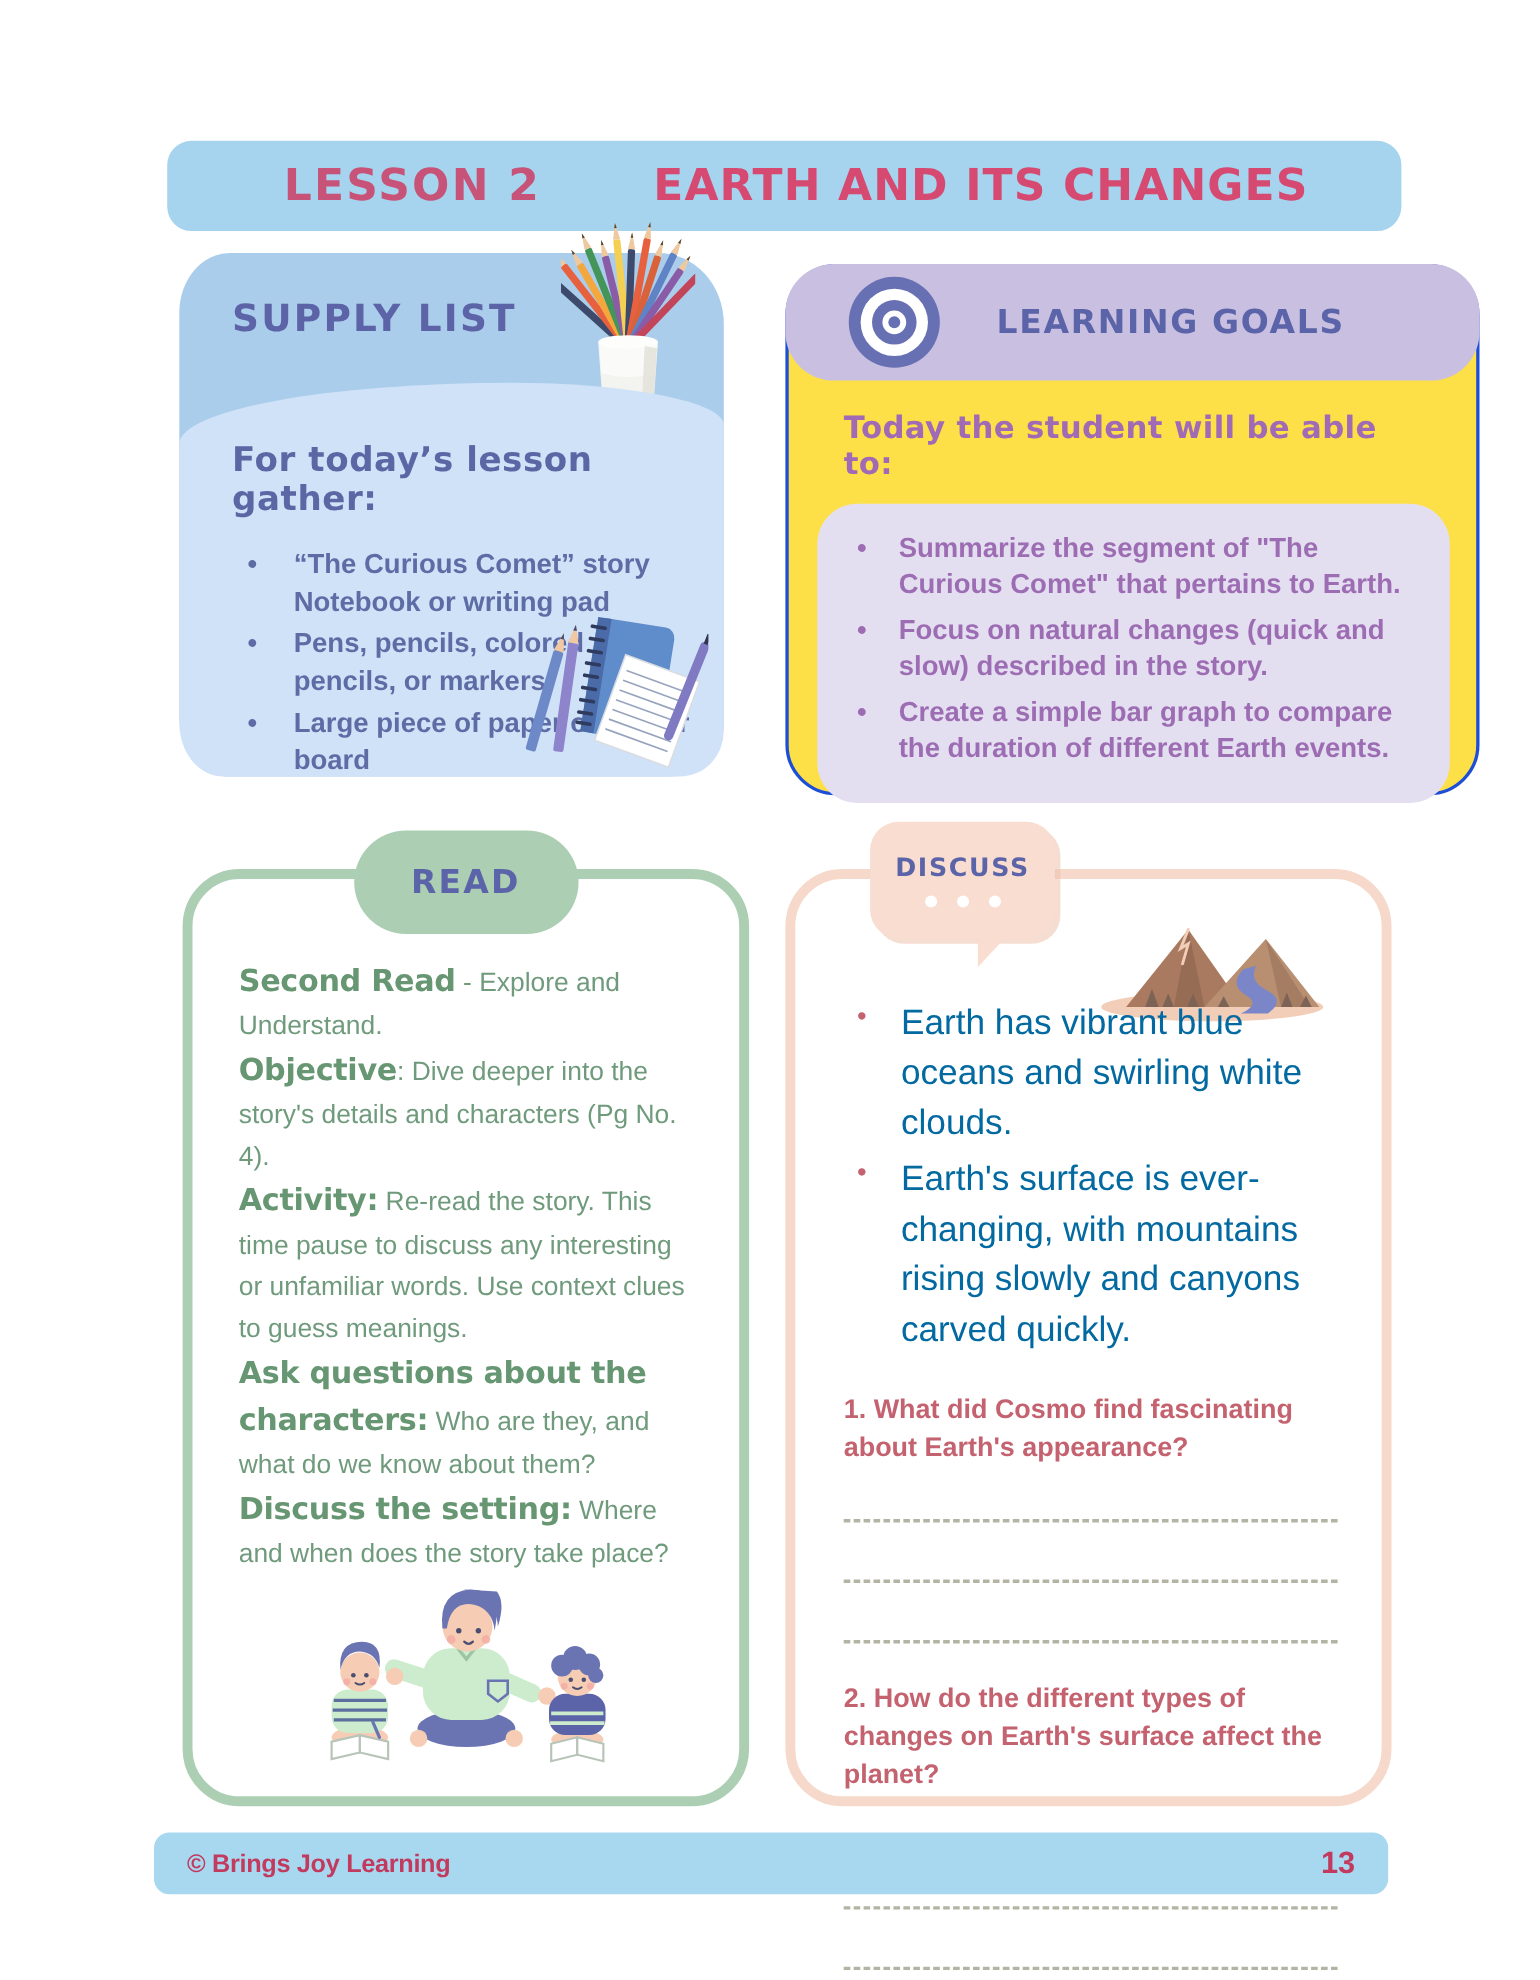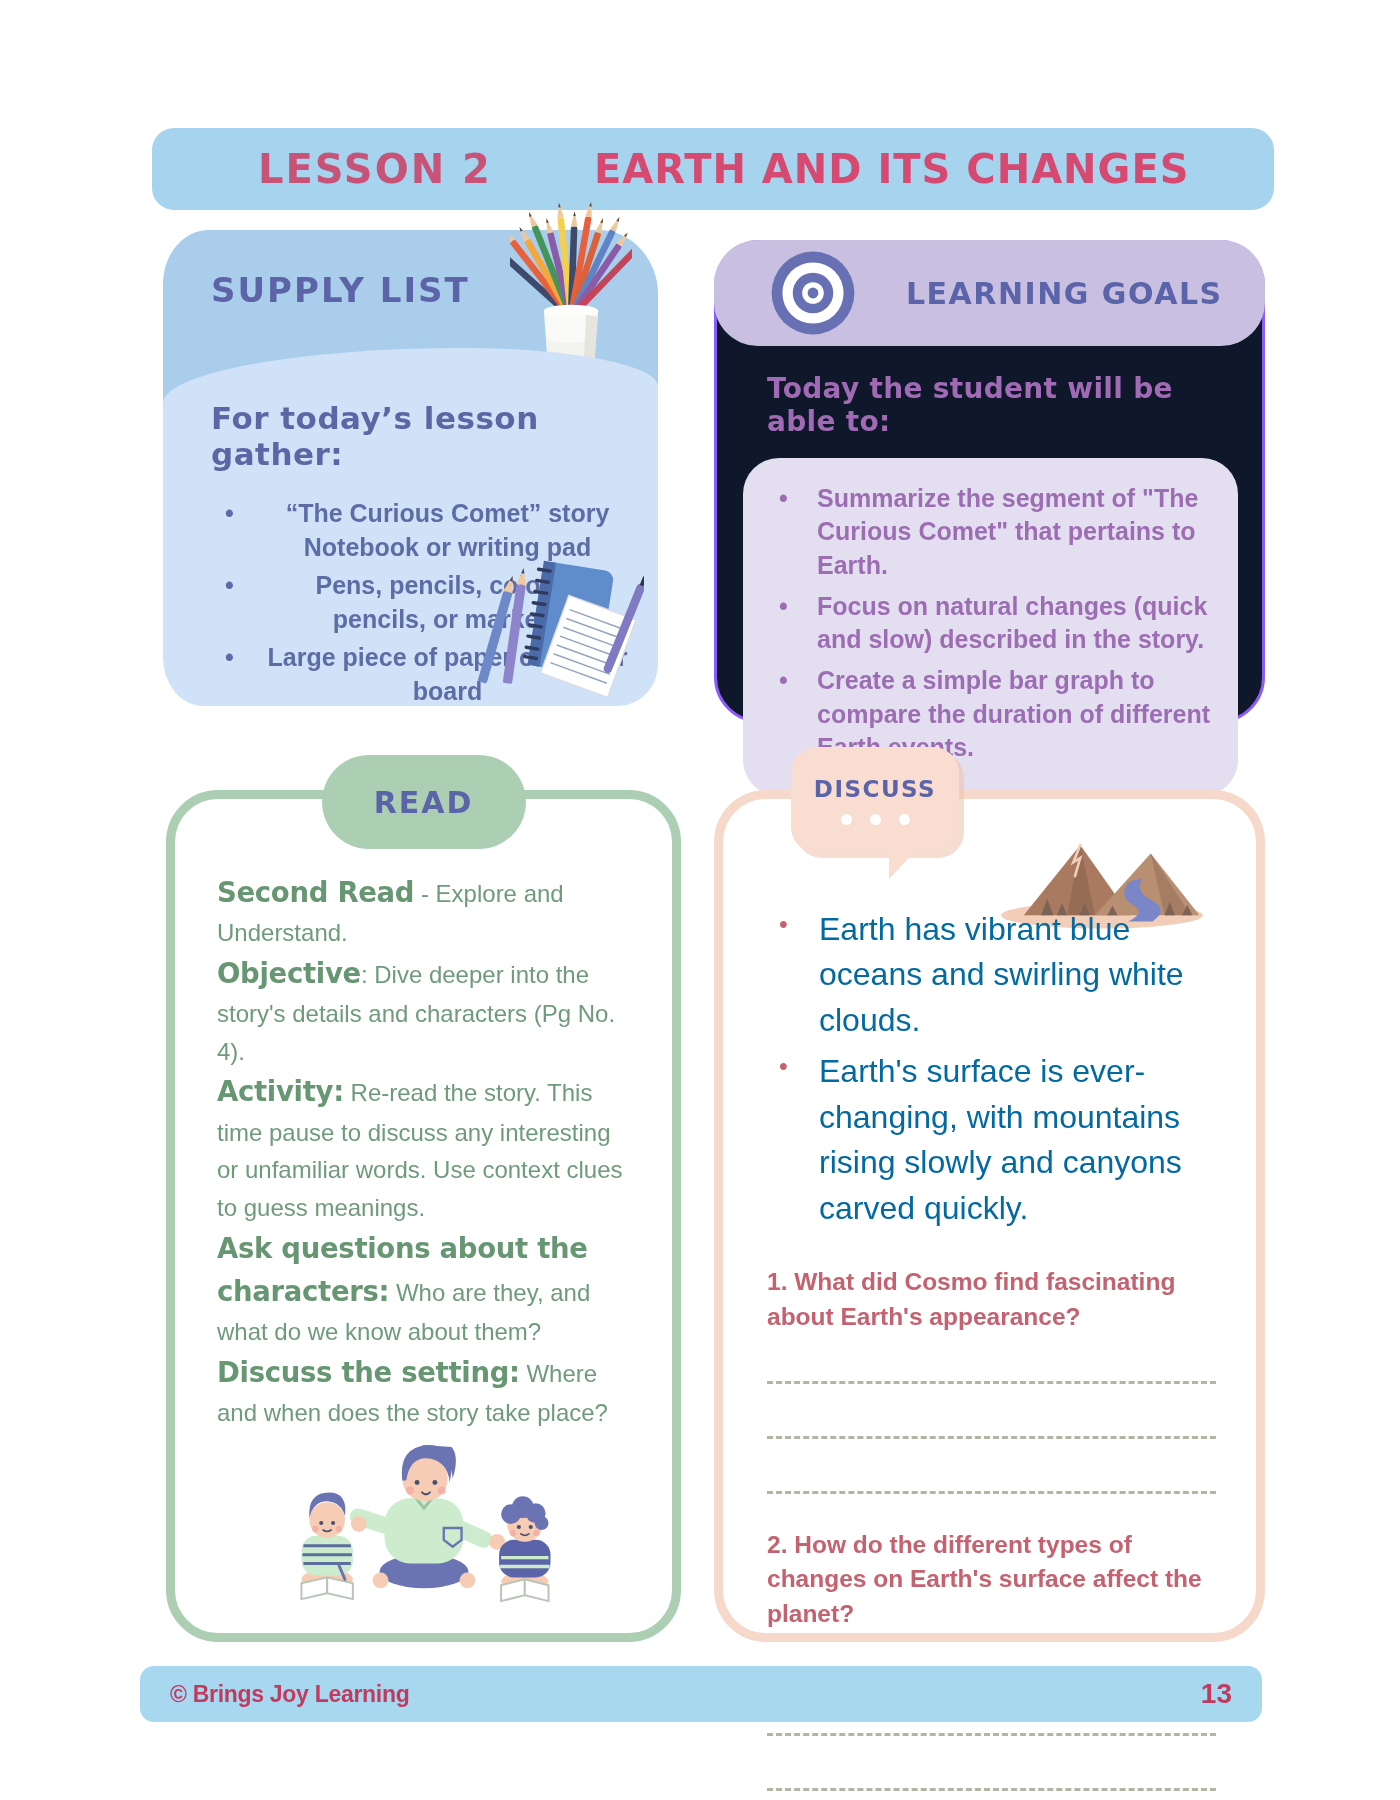--- a/index.html
+++ b/index.html
@@ -31,32 +31,32 @@
   .supply-body {
     position:absolute; left:0; right:0; top:118px; bottom:0;
     background:#cfe2f7;
     border-radius:70% 45% 46px 46px / 64px 44px 48px 56px;
     padding:52px 30px 0 48px;
   }
   .supply-intro { font-size:31px; color:#5b67a5; margin-bottom:24px; letter-spacing:0.5px; }
   .supply-list { list-style:none; }
   .supply-list li {
     position:relative; padding-left:56px; font-size:25px; line-height:1.36;
-    color:#5e6ca6; font-weight:700; margin-bottom:4px; white-space:pre-line;text-align:center;
+    color:#5e6ca6; font-weight:700; margin-bottom:4px; white-space:pre-line;
   }
   .supply-list li::before {
     content:"•"; position:absolute; left:14px; top:0; color:#5e6ca6; font-size:25px;
   }
   .pencil-cup { position:absolute; right:26px; top:-40px; width:122px; height:238px; }
   .notebook-illus { position:absolute; right:14px; bottom:6px; width:188px; height:146px; }
 
   
   .goals-card {
-    position:absolute; left:714px; top:240px; width:551px; height:483px;
-    background:#0f172a; border:3px solid #8b5cf6; border-radius:46px;
+    position:absolute; left:714px; top:240px; width:631px; height:483px;
+    background:#fde047; border:3px solid #1d4ed8; border-radius:46px;
   }
   .goals-header {
     position:relative; margin:-3px -3px 0 -3px; height:106px;
     background:#c9bfe1; border-radius:44px;
     display:flex; align-items:center; padding-left:54px;
   }
   .target-icon { width:90px; height:90px; flex:0 0 auto; }
   .goals-heading { font-size:30px; color:#5b64a8; letter-spacing:1.5px; margin-left:48px; }
   .goals-intro { margin:26px 36px 0 50px; font-size:28px; color:#a06ab4; letter-spacing:0.3px; }
   .goals-box {

